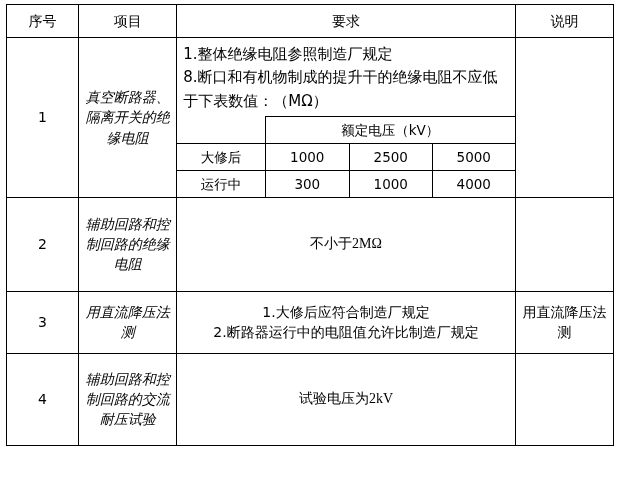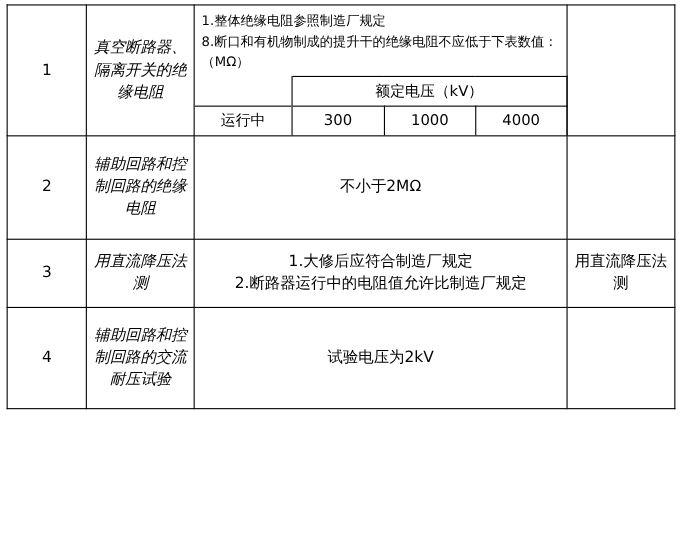--- a/index.html
+++ b/index.html
@@ -47,25 +47,26 @@
   .item-cell {
     padding: 4px 6px;
     line-height: 1.5;
     font-size: 14px;
     font-style: italic;
   }
   .req-block {
     text-align: left;
     padding: 5px 6px 3px 6px;
     line-height: 1.55;
-    font-size: 12px;
+    font-size: 15px;
   }
   .req-center {
     text-align: center;
     font-size: 14.5px;
+    font-family: Liberation Serif, serif;
   }
   
   table.inner {
     border-collapse: collapse;
     width: 100%;
     table-layout: fixed;
   }
   table.inner td {
     border: 1px solid #000000;
     text-align: center;
@@ -91,40 +92,52 @@
 
 <div class="sheet">
   <table class="main">
     <colgroup>
       <col class="col-no">
       <col class="col-item">
       <col class="col-req">
       <col class="col-note">
     </colgroup>
     <tbody>
+      <tr class="hdr">
+        <td>序号</td>
+        <td>项目</td>
+        <td>要求</td>
+        <td>说明</td>
+      </tr>
 
       <tr>
         <td>1</td>
         <td class="item-cell">真空断路器、隔离开关的绝缘电阻</td>
         <td style="padding:0;">
           <div class="req-block">
             <div>1.整体绝缘电阻参照制造厂规定</div>
             <div>8.断口和有机物制成的提升干的绝缘电阻不应低于下表数值：（MΩ）</div>
           </div>
           <table class="inner">
             <colgroup>
               <col class="inner-col-1">
               <col class="inner-col-2">
               <col class="inner-col-3">
               <col class="inner-col-4">
             </colgroup>
             <tbody>
               <tr>
                 <td style="border-left:none;border-top:none;border-bottom:none;"></td>
                 <td colspan="3">额定电压（kV）</td>
+              </tr>
+              <tr>
+                <td style="border-left:none;">大修后</td>
+                <td>1000</td>
+                <td>2500</td>
+                <td>5000</td>
               </tr>
               <tr>
                 <td style="border-left:none;border-bottom:none;">运行中</td>
                 <td style="border-bottom:none;">300</td>
                 <td style="border-bottom:none;">1000</td>
                 <td style="border-bottom:none;">4000</td>
               </tr>
             </tbody>
           </table>
         </td>

